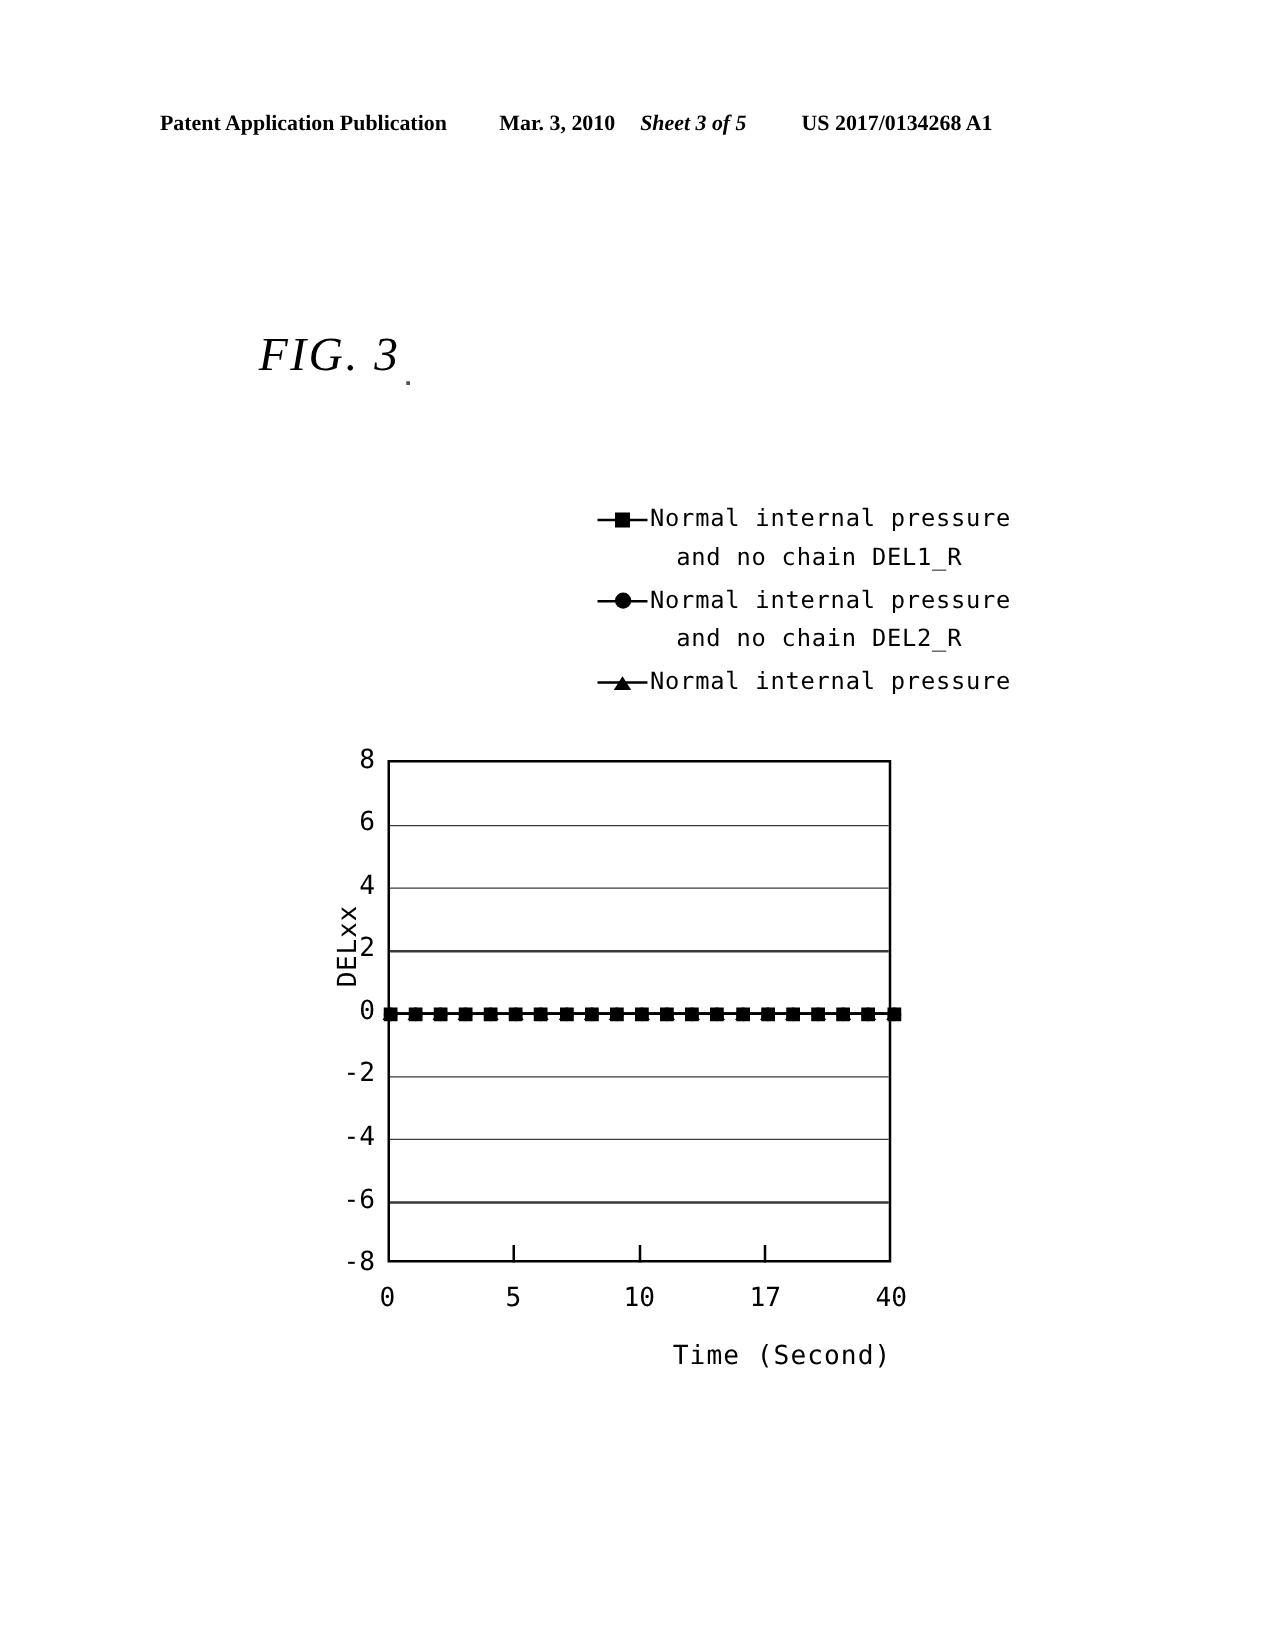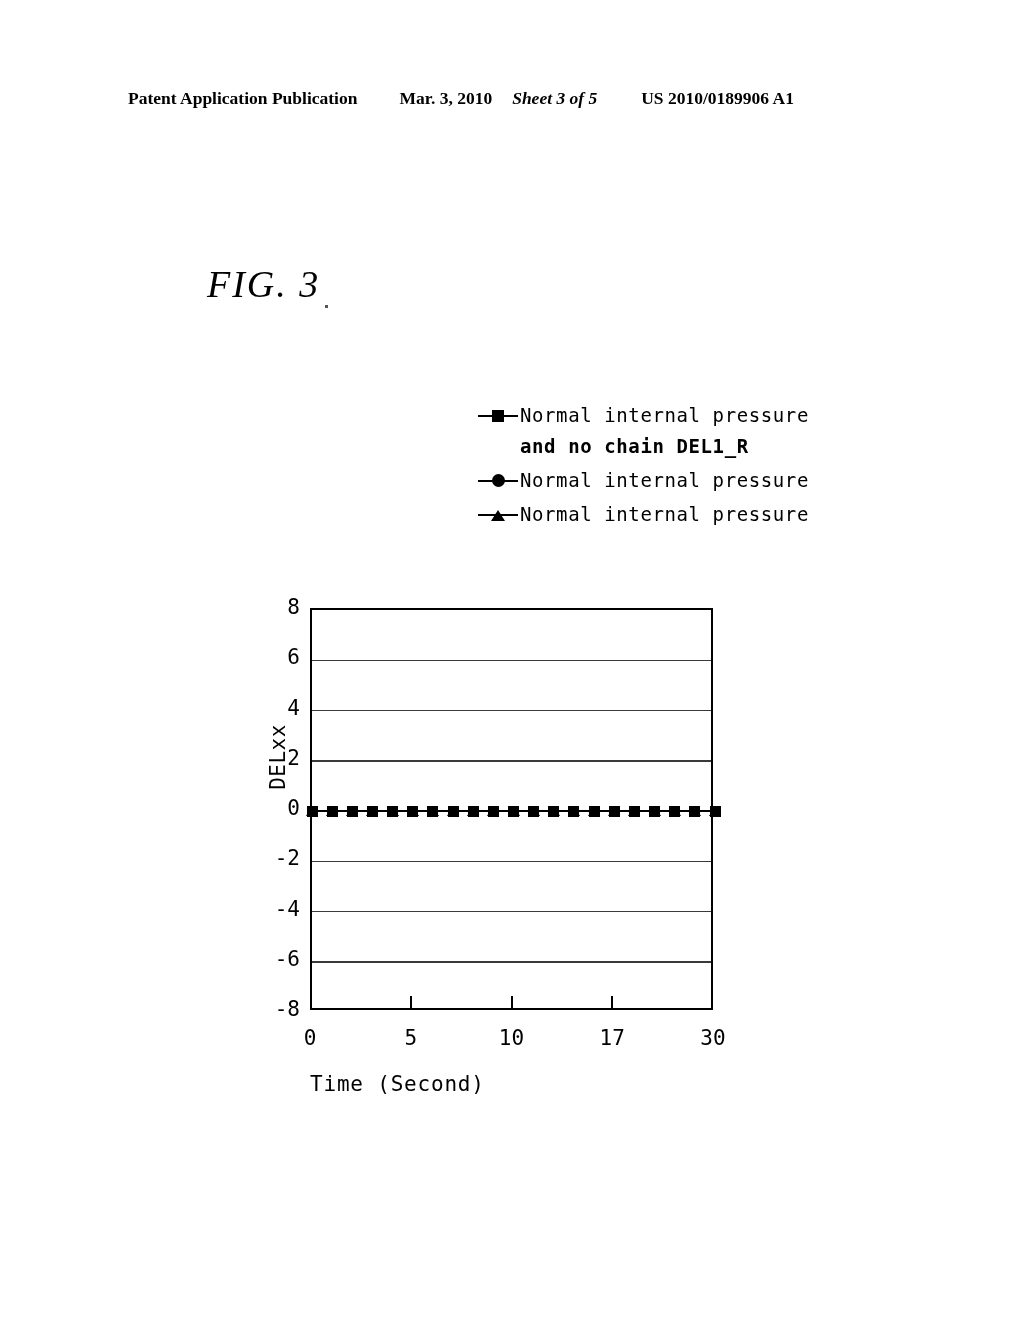--- a/index.html
+++ b/index.html
@@ -129,24 +129,23 @@
     width: 0;
     height: 0;
     border-left: 7px solid transparent;
     border-right: 7px solid transparent;
     border-bottom: 11px solid #000;
   }
   .legend-label {
     letter-spacing: 0.6px;
   }
   .legend-row2 {
-    margin-left: 42px;
+    margin-left: 63px;
     white-space: nowrap;
     letter-spacing: 0.6px;
-    font-weight: bold;
   }
 
   
   .plot-box {
     position: absolute;
     left: 310px;
     top: 608px;
     width: 403px;
     height: 402px;
     border: 2.5px solid #000;
@@ -209,21 +208,21 @@
     font-family: "DejaVu Sans Mono", monospace;
     font-size: 21px;
     letter-spacing: 0.5px;
     white-space: nowrap;
   }
   .x-axis-title {
     position: absolute;
     top: 1072px;
     left: 310px;
     width: 403px;
-    text-align: left;
+    text-align: right;
     font-family: "DejaVu Sans Mono", monospace;
     font-size: 21px;
     letter-spacing: 0.8px;
     white-space: nowrap;
   }
 
   
   .series-line {
     position: absolute;
     height: 2.5px;
@@ -257,21 +256,21 @@
     margin-top: -5px;
   }
 </style>
 </head>
 <body>
 
 <div class="patent-header">
   <span class="hdr-pub">Patent Application Publication</span>
   <span class="hdr-date">Mar. 3, 2010</span>
   <span class="hdr-sheet">Sheet 3 of 5</span>
-  <span class="hdr-num">US 2010/0189906 A1</span>
+  <span class="hdr-num">US 2017/0134268 A1</span>
 </div>
 
 <div class="fig-label">FIG. 3</div>
 <div class="fig-dot"></div>
 
 <div class="chart-area">
 
   <div class="legend" id="legend">
       <div class="legend-entry">
         <div class="legend-row1">
@@ -284,20 +283,21 @@
         <div class="legend-row2">and no chain DEL1_R</div>
       </div>
       <div class="legend-entry">
         <div class="legend-row1">
           <span class="legend-sample">
             <span class="lg-line"></span>
             <span class="lg-mark-circle"></span>
           </span>
           <span class="legend-label">Normal internal pressure</span>
         </div>
+        <div class="legend-row2">and no chain DEL2_R</div>
       </div>
       <div class="legend-entry">
         <div class="legend-row1">
           <span class="legend-sample">
             <span class="lg-line"></span>
             <span class="lg-mark-tri"></span>
           </span>
           <span class="legend-label">Normal internal pressure</span>
         </div>
       </div>
@@ -392,18 +392,18 @@
     </div>
 
   <div id="xticks">
       <div class="xtick-label" style="left: 310px;">0</div>
       <div class="xtick-mark" style="left: 409.75px;"></div>
       <div class="xtick-label" style="left: 410.75px;">5</div>
       <div class="xtick-mark" style="left: 510.5px;"></div>
       <div class="xtick-label" style="left: 511.5px;">10</div>
       <div class="xtick-mark" style="left: 611.25px;"></div>
       <div class="xtick-label" style="left: 612.25px;">17</div>
-      <div class="xtick-label" style="left: 713px;">30</div>
+      <div class="xtick-label" style="left: 713px;">40</div>
     </div>
 
   <div class="y-axis-title">DELxx</div>
   <div class="x-axis-title">Time (Second)</div>
 </div>
 
 </body></html>

